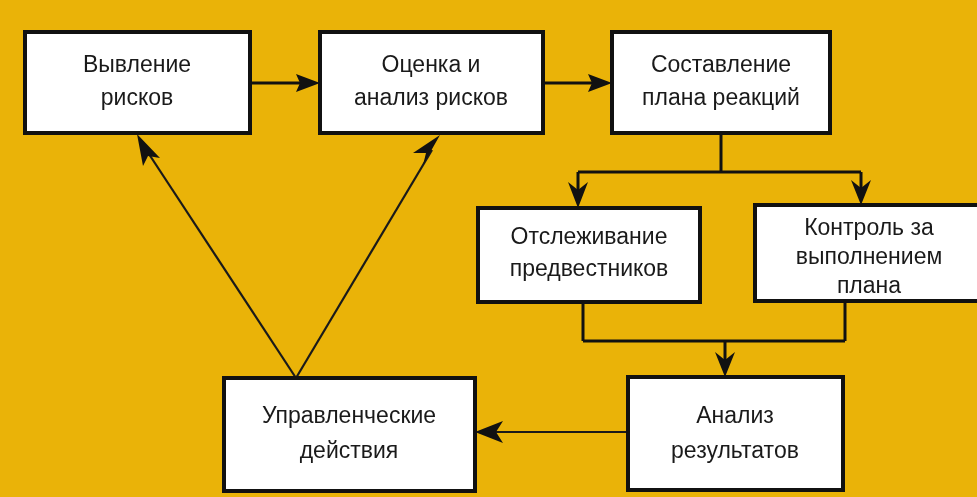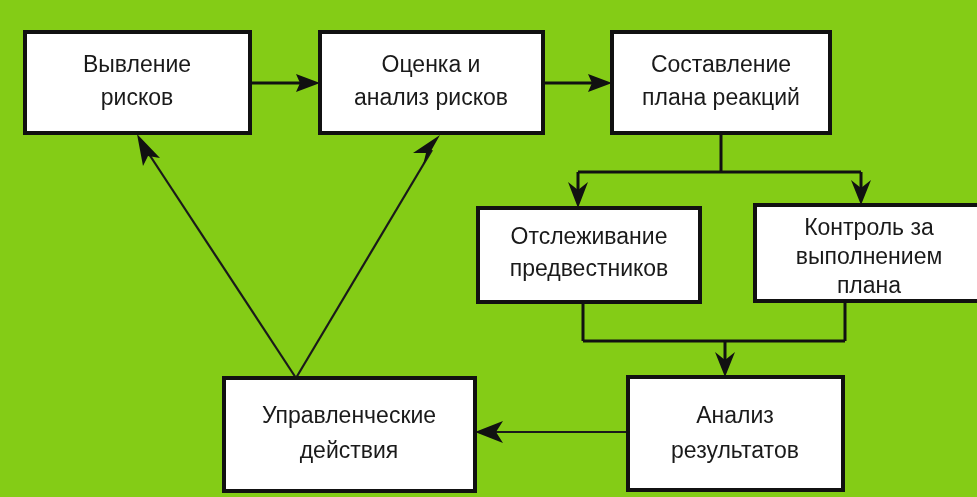--- a/index.html
+++ b/index.html
@@ -4,21 +4,21 @@
 <style>
   html, body {
     margin: 0;
     padding: 0;
     background: #ffffff;
   }
   #diagram-root {
     position: relative;
     width: 977px;
     height: 497px;
-    background: #84cc16;
+    background: #eab308;
     overflow: hidden;
     font-family: "Liberation Sans", sans-serif;
   }
   #flow-svg {
     position: absolute;
     top: 0;
     left: 0;
     width: 977px;
     height: 497px;
     display: block;

